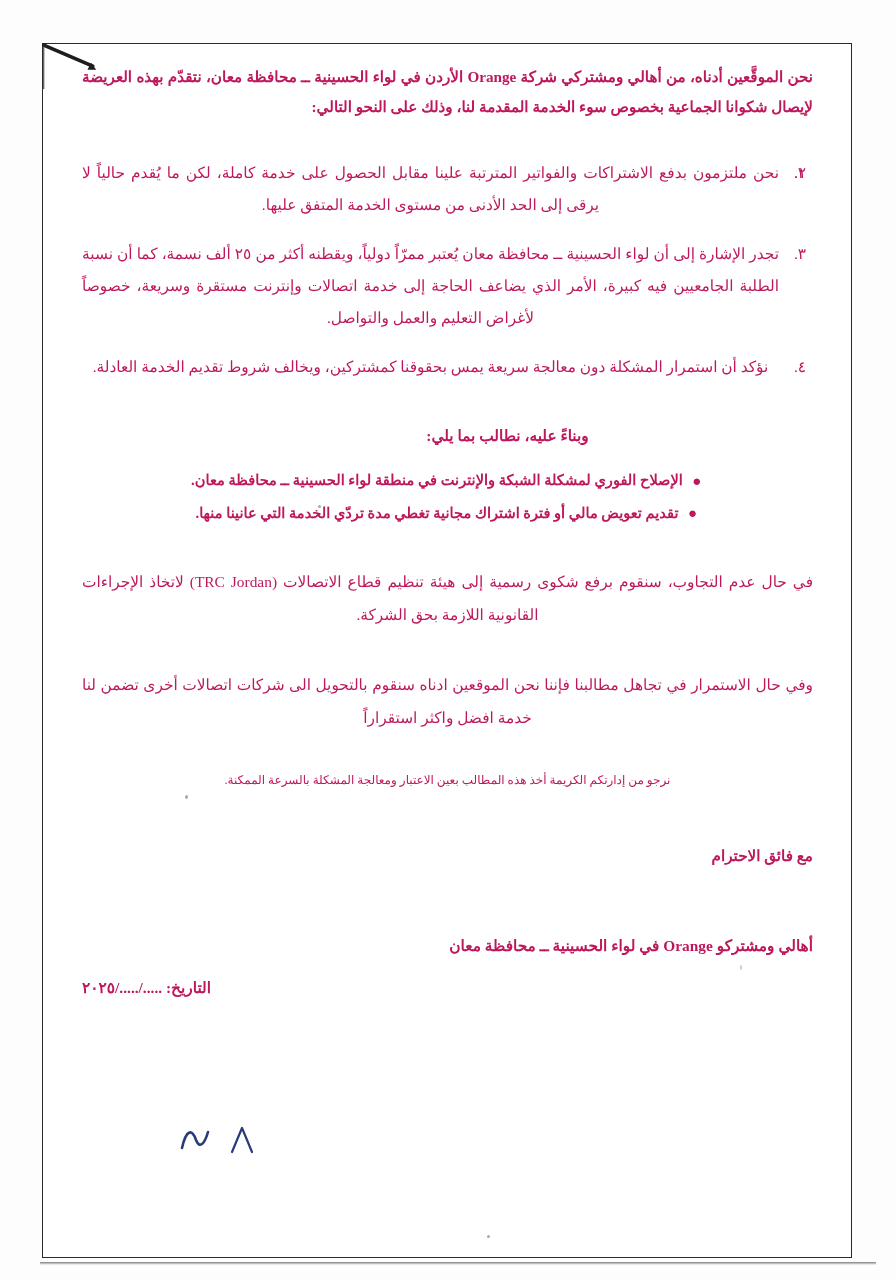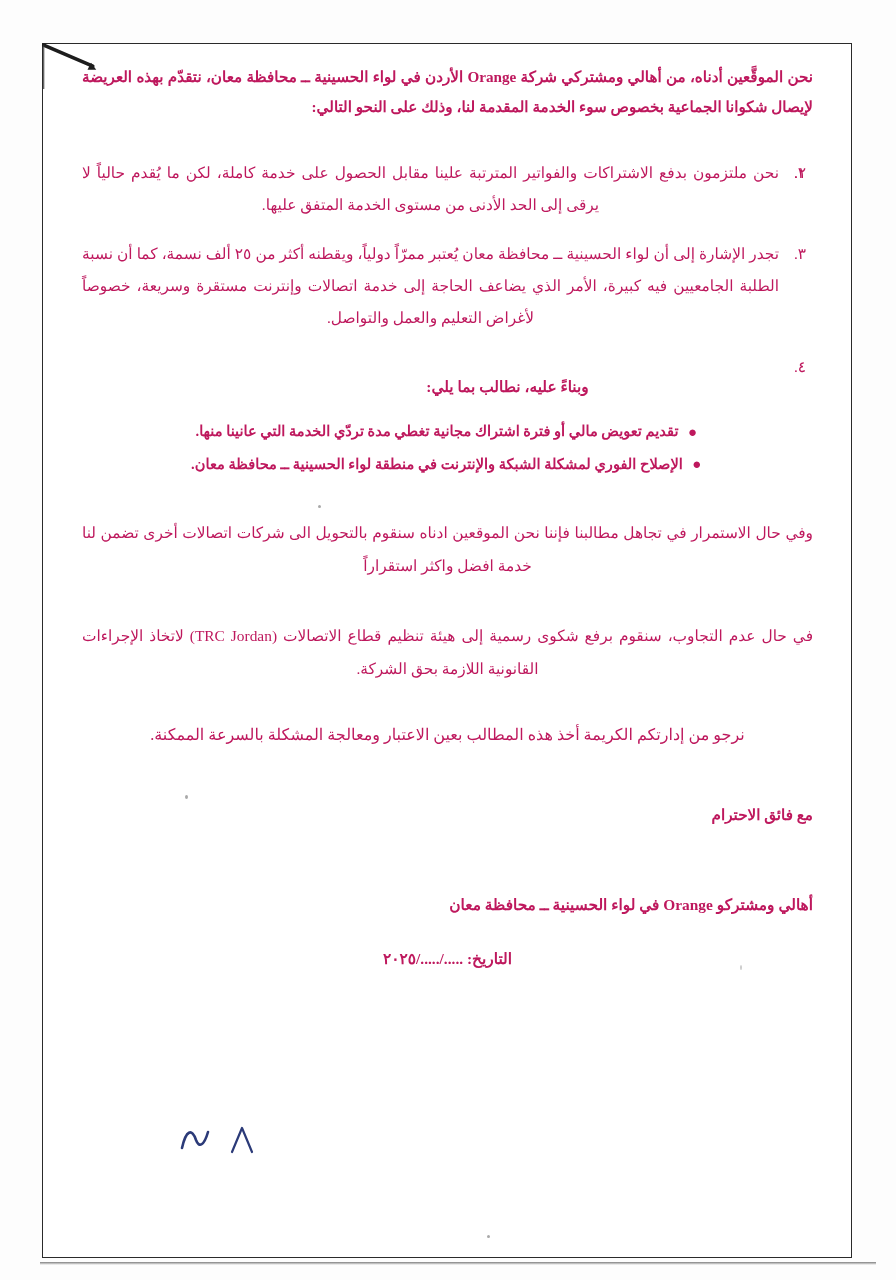--- a/index.html
+++ b/index.html
@@ -144,45 +144,45 @@
   .block-para {
     margin-top: 38px;
     font-size: 15.4px;
     line-height: 2.12;
     text-align: justify;
     text-align-last: center;
   }
 
   .single-line {
     margin-top: 34px;
-    font-size: 16px;
+    font-size: 12px;
     line-height: 1.9;
     text-align: center;
   }
 
   .regards {
     margin-top: 56px;
     font-weight: bold;
     font-size: 15.2px;
     text-align: right;
     padding-left: 80px;
   }
 
   .signature {
     margin-top: 72px;
     font-weight: bold;
     font-size: 15.4px;
     text-align: right;
   }
 
   .date-line {
-    margin-top: 36px;
-    font-weight: bold;
-    font-size: 15.4px;
-    text-align: center;
+    margin-top: 24px;
+    font-weight: bold;
+    font-size: 15.4px;
+    text-align: left;
     white-space: nowrap;
   }
   .date-line .dots { letter-spacing: 1px; }
 
   
   .ink {
     position: absolute;
     pointer-events: none;
   }
 
@@ -219,37 +219,38 @@
     <li>
       <span class="num">٢.</span>
       <span>نحن ملتزمون بدفع الاشتراكات والفواتير المترتبة علينا مقابل الحصول على خدمة كاملة، لكن ما يُقدم حالياً لا يرقى إلى الحد الأدنى من مستوى الخدمة المتفق عليها.</span>
     </li>
     <li>
       <span class="num">٣.</span>
       <span>تجدر الإشارة إلى أن لواء الحسينية ــ محافظة معان يُعتبر ممرّاً دولياً، ويقطنه أكثر من ٢٥ ألف نسمة، كما أن نسبة الطلبة الجامعيين فيه كبيرة، الأمر الذي يضاعف الحاجة إلى خدمة اتصالات وإنترنت مستقرة وسريعة، خصوصاً لأغراض التعليم والعمل والتواصل.</span>
     </li>
     <li>
       <span class="num">٤.</span>
+      <span>نؤكد أن استمرار المشكلة دون معالجة سريعة يمس بحقوقنا كمشتركين، ويخالف شروط تقديم الخدمة العادلة.</span>
     </li>
   </ol>
 
   <p class="demand-head">وبناءً عليه، نطالب بما يلي:</p>
 
   <ul class="bullets">
     <li>
+      <span class="dot">●</span><span>الإصلاح الفوري لمشكلة الشبكة والإنترنت في منطقة لواء الحسينية ــ محافظة معان.</span>
+    </li>
+    <li>
       <span class="dot">●</span><span>تقديم تعويض مالي أو فترة اشتراك مجانية تغطي مدة تردّي الخدمة التي عانينا منها.</span>
     </li>
-    <li>
-      <span class="dot">●</span><span>الإصلاح الفوري لمشكلة الشبكة والإنترنت في منطقة لواء الحسينية ــ محافظة معان.</span>
-    </li>
   </ul>
 
+  <p class="para block-para">في حال عدم التجاوب، سنقوم برفع شكوى رسمية إلى هيئة تنظيم قطاع الاتصالات (TRC Jordan) لاتخاذ الإجراءات القانونية اللازمة بحق الشركة.</p>
+
   <p class="para block-para">وفي حال الاستمرار في تجاهل مطالبنا فإننا نحن الموقعين ادناه سنقوم بالتحويل الى شركات اتصالات أخرى تضمن لنا خدمة افضل واكثر استقراراً</p>
-
-  <p class="para block-para">في حال عدم التجاوب، سنقوم برفع شكوى رسمية إلى هيئة تنظيم قطاع الاتصالات (TRC Jordan) لاتخاذ الإجراءات القانونية اللازمة بحق الشركة.</p>
 
   <p class="para single-line">نرجو من إدارتكم الكريمة أخذ هذه المطالب بعين الاعتبار ومعالجة المشكلة بالسرعة الممكنة.</p>
 
   <p class="regards">مع فائق الاحترام</p>
 
   <p class="signature">أهالي ومشتركو Orange في لواء الحسينية ــ محافظة معان</p>
 
   <p class="date-line">
     <span>التاريخ:</span>
     <span class="dots">...../...../٢٠٢٥</span>

